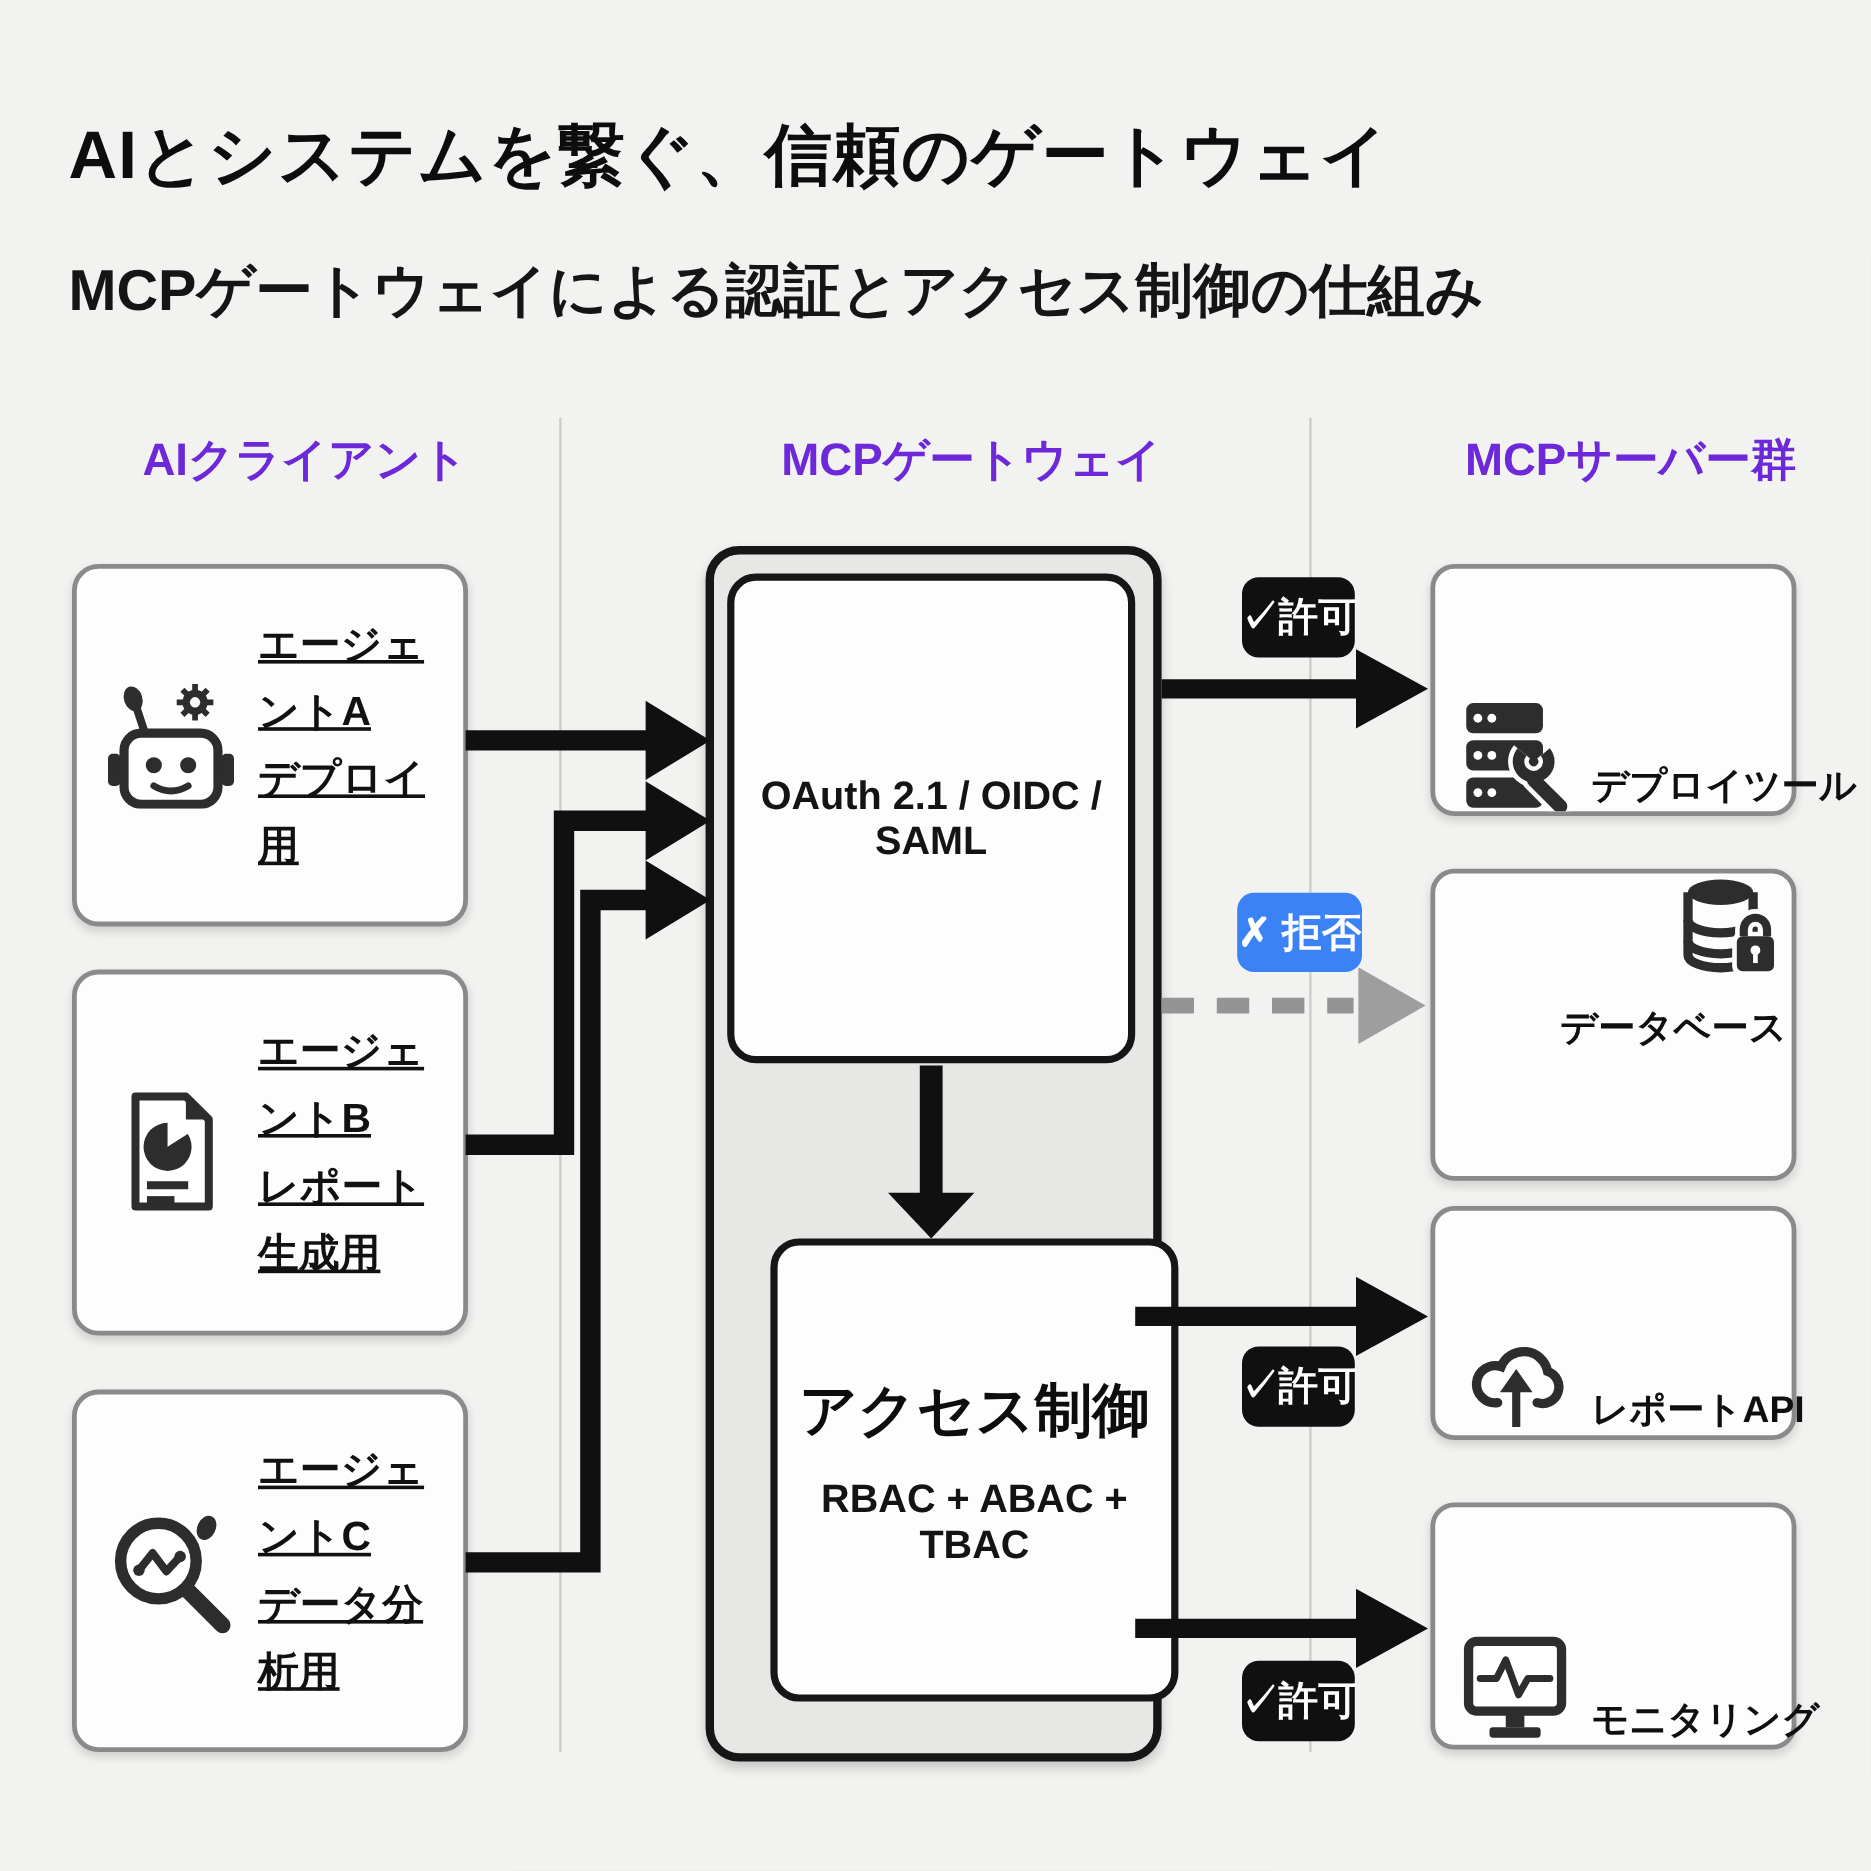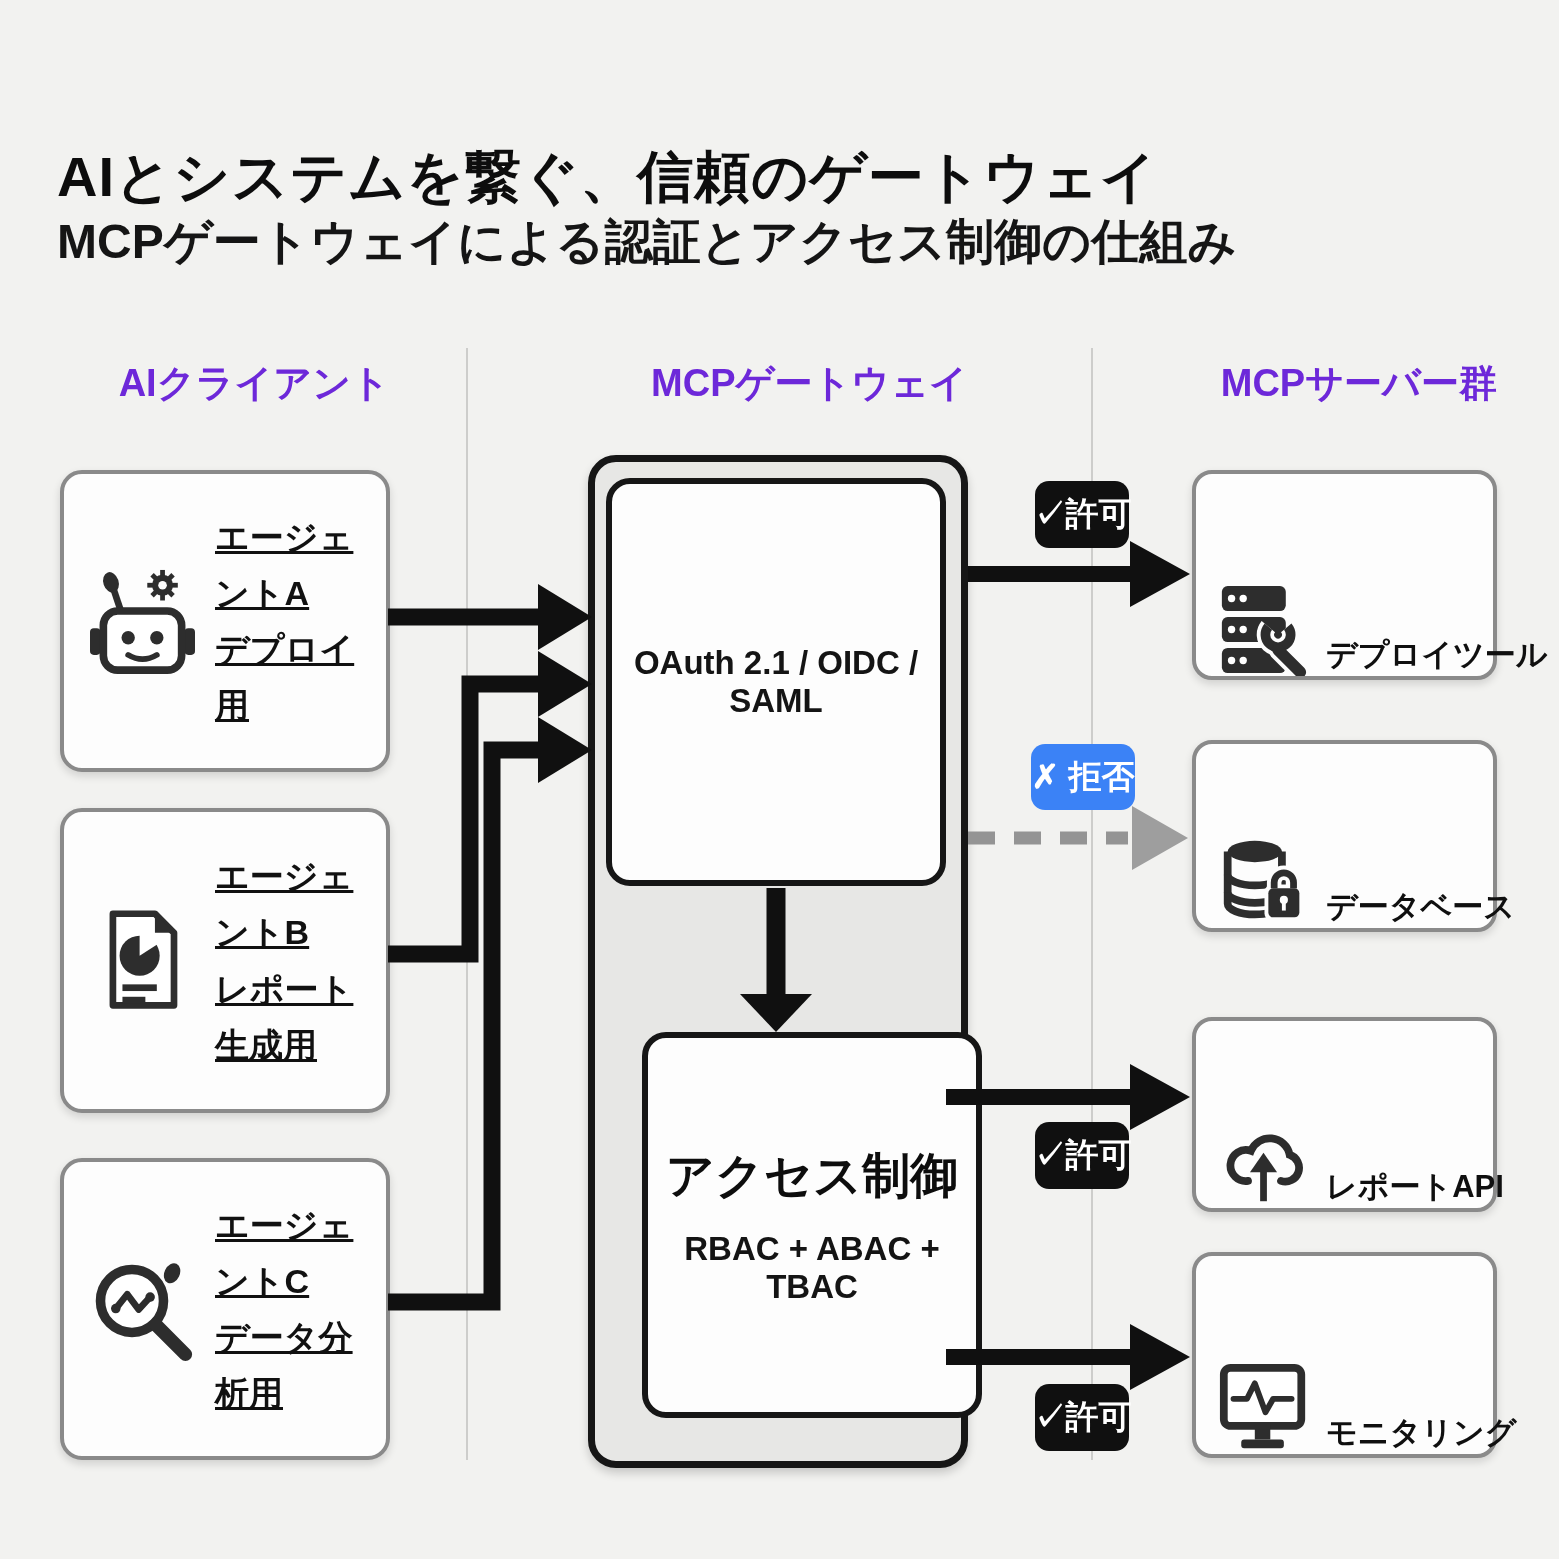--- a/index.html
+++ b/index.html
@@ -2,21 +2,21 @@
 <html lang="ja"><head>
 <meta charset="utf-8">
 <style>
   html,body{margin:0;padding:0;background:#e9e9e7;}
   #stage{
     position:relative;width:1559px;height:1559px;overflow:hidden;
     background:#f2f2f0;
     font-family:"Liberation Sans",sans-serif;color:#111;
   }
   
-  .title{position:absolute;left:57px;top:92px;font-size:56px;font-weight:900;letter-spacing:1px;color:#0d0d0d;margin-top:48px;}
+  .title{position:absolute;left:57px;top:92px;font-size:56px;font-weight:900;letter-spacing:1px;color:#0d0d0d;}
   .subtitle{position:absolute;left:57px;top:210px;font-size:48px;font-weight:800;color:#151515;}
   .col-header{position:absolute;top:358px;font-size:38px;font-weight:900;text-align:right;color:#6d28d9;}
   .hdr-clients{left:60px;width:330px;}
   .hdr-gateway{left:588px;width:380px;}
   .hdr-servers{left:1192px;width:305px;}
   
   .divider{position:absolute;top:348px;width:2px;height:1112px;background:#cdcdcb;z-index:0;}
   .div-1{left:466px;} .div-2{left:1091px;}
   
   .agent-box{
@@ -47,22 +47,22 @@
   .gw-title{font-size:48px;font-weight:900;color:#0d0d0d;}
   .gw-sub{font-size:33px;font-weight:800;color:#141414;}
   
   .server-box{
     position:absolute;left:1192px;width:305px;z-index:1;box-sizing:border-box;
     background:#fdfdfd;border:4px solid #8a8a8a;border-radius:20px;
     box-shadow:0 4px 8px rgba(0,0,0,.14);
     display:flex;align-items:flex-end;gap:16px;padding:0 4px 0 22px;
   }
   .srv-1{top:470px;height:210px;}
-  .srv-2{top:740px;height:192px;}
-  .srv-3{top:1005px;height:195px;margin-top:12px;}
+  .srv-2{top:724px;height:260px;flex-direction:column;}
+  .srv-3{top:1005px;height:195px;}
   .srv-4{top:1252px;height:206px;}
   .srv-label{font-size:31px;font-weight:800;color:#0f0f0f;white-space:nowrap;}
   
   .overlay{position:absolute;left:0;top:0;z-index:2;pointer-events:none;}
   
   .badge{
     position:absolute;z-index:3;display:flex;align-items:center;justify-content:center;
     background:#101010;color:#fff;font-size:33px;font-weight:800;
     border-radius:14px;letter-spacing:0;white-space:nowrap;
   }

